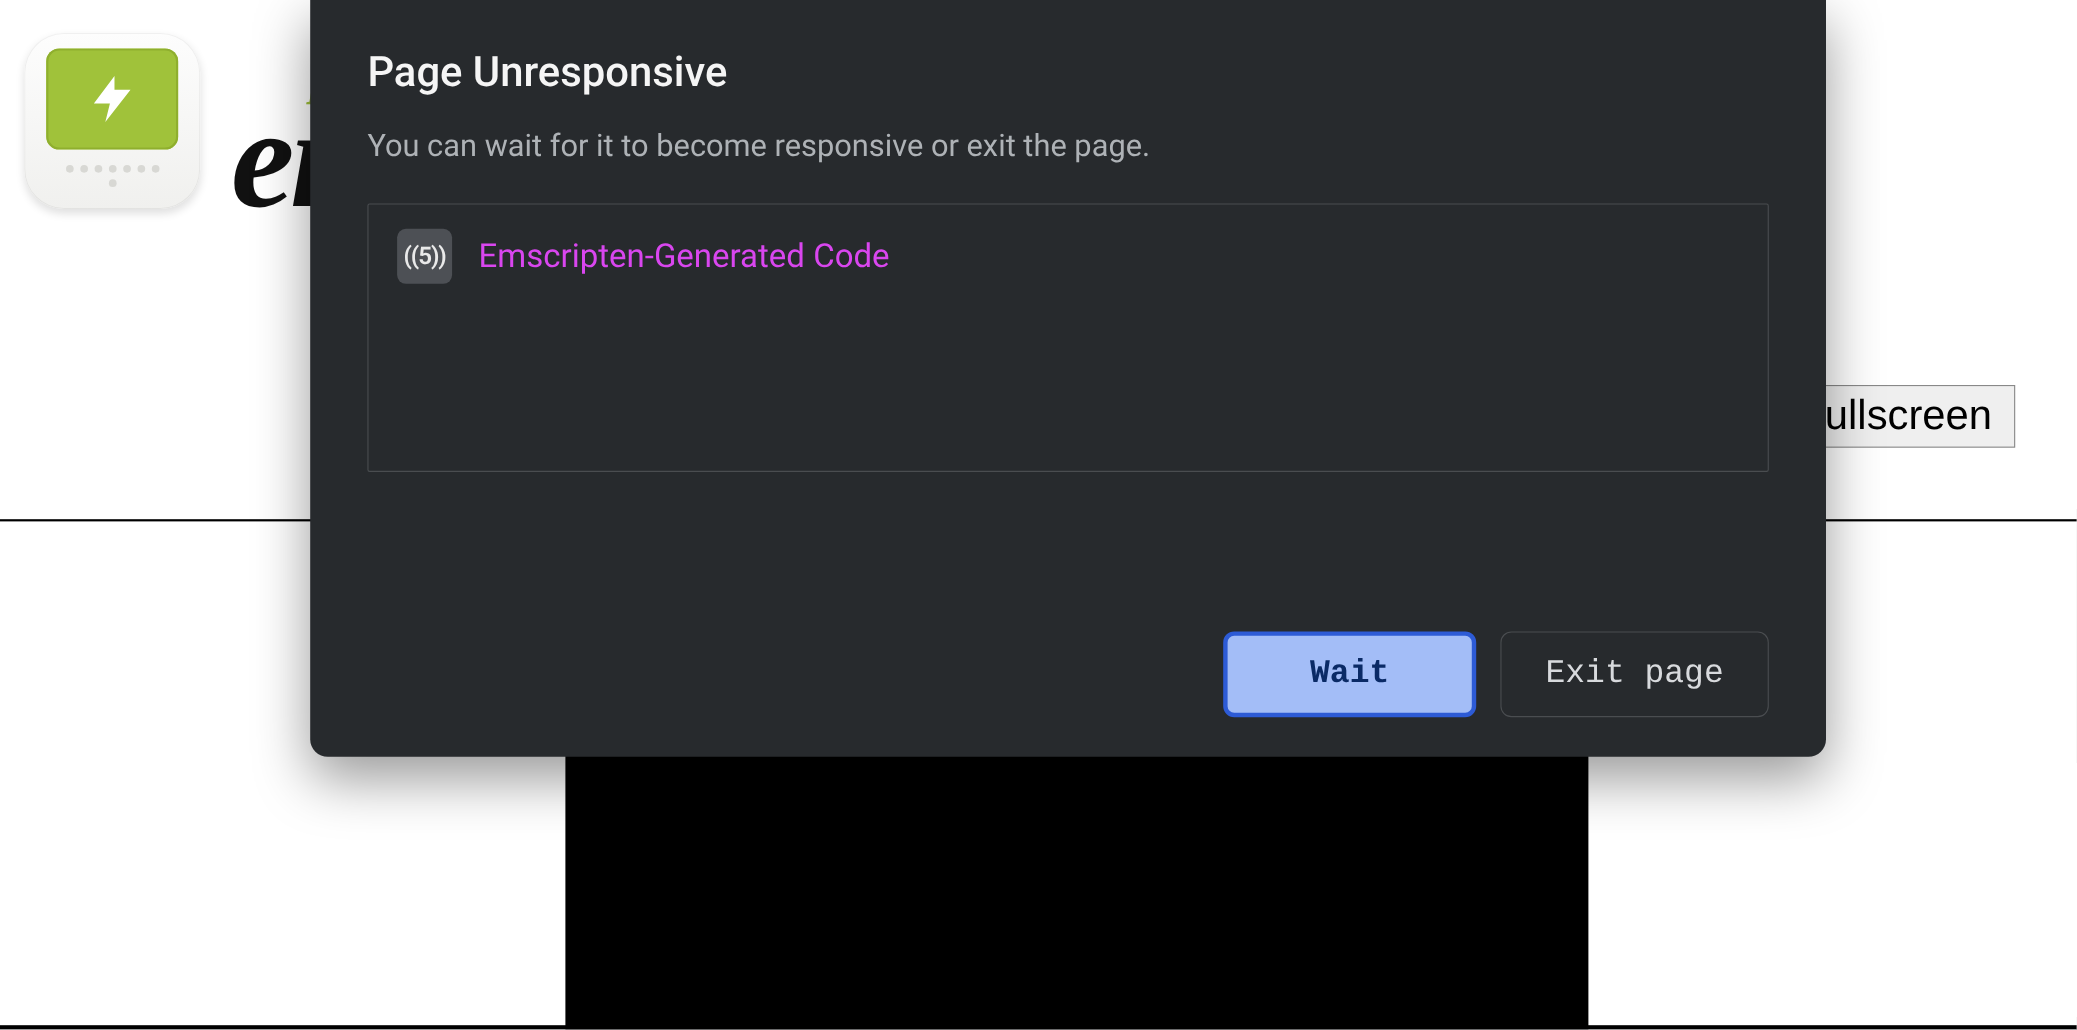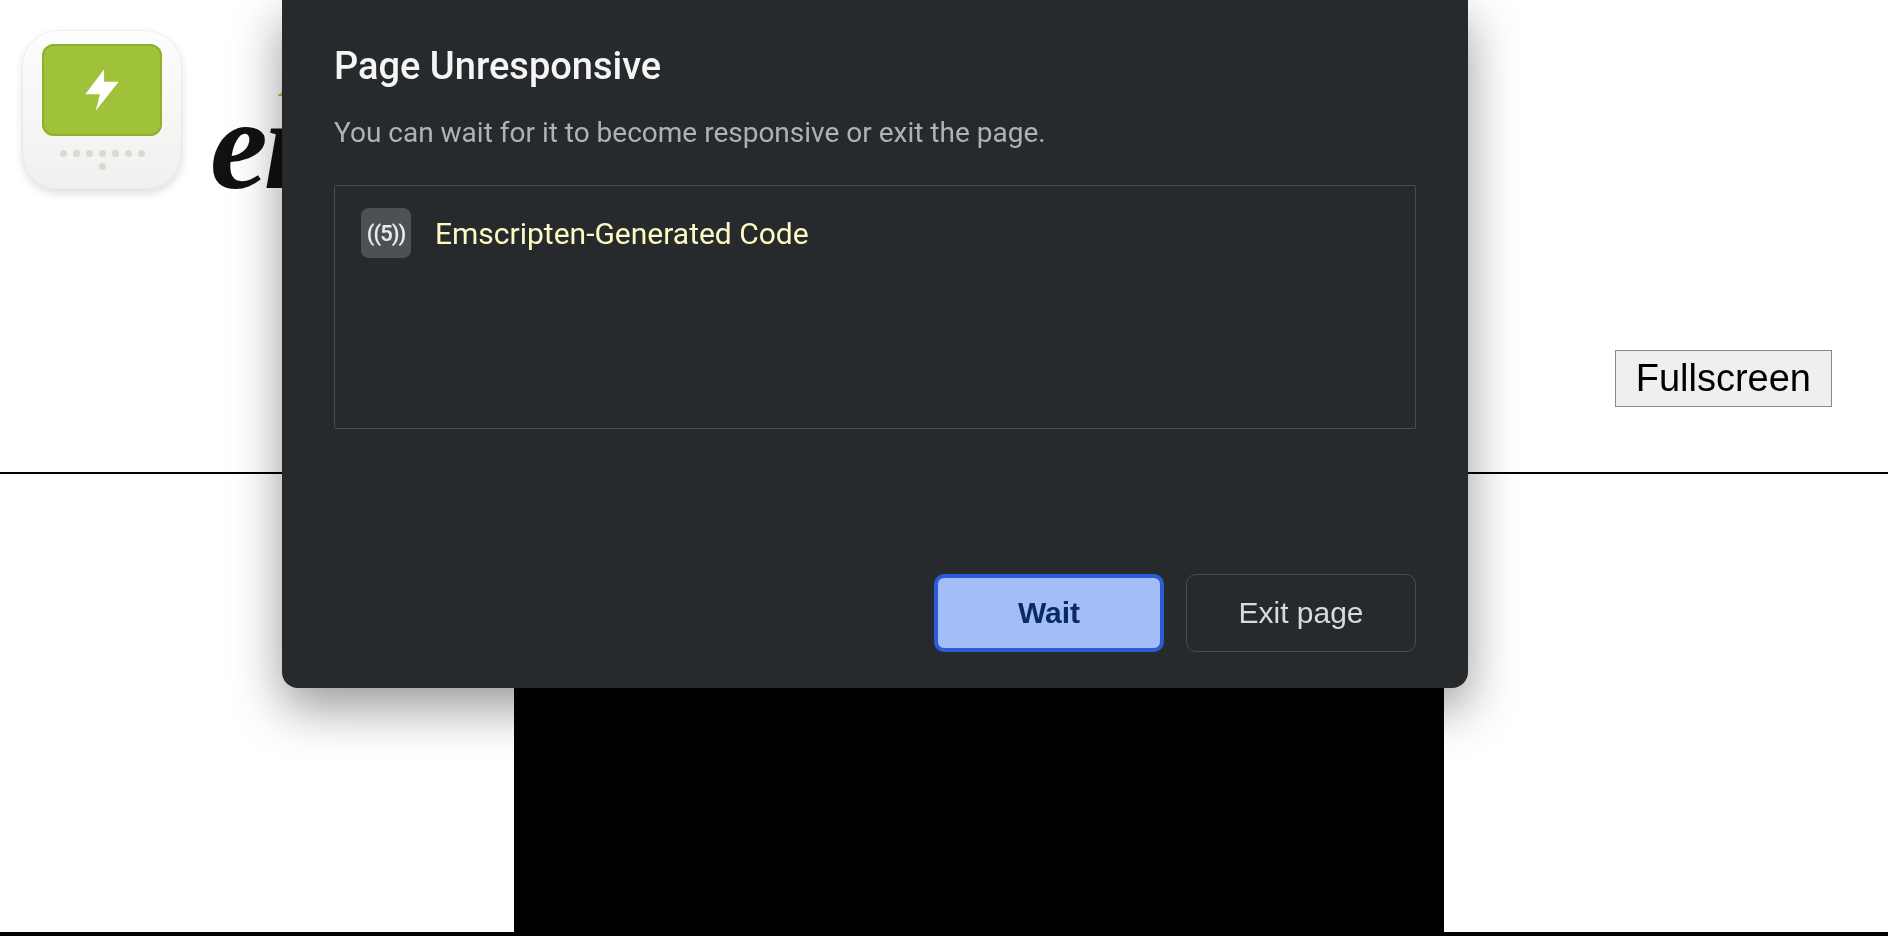--- a/index.html
+++ b/index.html
@@ -81,21 +81,21 @@
     height:462px;
     background:#000;
   }
   .hr2 { position:absolute; left:0; right:0; top:932px; height:4px; background:#000; }
 
   
   .modal {
     position: absolute;
     left: 282px;
     top: 0;
-    width: 1186px;
+    width: 1378px;
     height: 688px;
     background: #272a2d;
     border-radius: 0 0 16px 16px;
     box-shadow: 0 20px 50px rgba(0,0,0,0.4);
     padding: 44px 52px 36px 52px;
     display:flex;
     flex-direction:column;
     color:#e8e8e8;
   }
   .modal-title { font-size: 38px; font-weight: 500; color: #f5f5f5; margin-bottom: 28px; }
@@ -108,35 +108,36 @@
     padding: 22px 26px;
   }
   .proc-row { display:flex; align-items:center; gap:24px; }
   .proc-icon {
     width:50px; height:50px; border-radius:8px;
     background:#4d5055;
     display:flex; align-items:center; justify-content:center;
     color:#e9e9e9; font-size:22px; font-weight:600;
     letter-spacing:-1px;
   }
-  .proc-label { font-size: 30px; color:#fef9c3; }
+  .proc-label { font-size: 30px; color:#d946ef; }
 
   .modal-buttons {
     margin-top: auto;
     display:flex;
     justify-content:flex-end;
     gap: 22px;
     padding-top: 40px;
   }
   .btn {
     font-size: 30px;
     border-radius: 10px;
     padding: 18px 40px;
     cursor:pointer;
     border:1px solid transparent;
+    font-family:Liberation Mono, monospace;
   }
   .btn-wait {
     background:#a3bdf7;
     color:#0a2a66;
     border:4px solid #2d5bd6;
     font-weight:600;
     min-width:230px;
   }
   .btn-exit {
     background:transparent;

